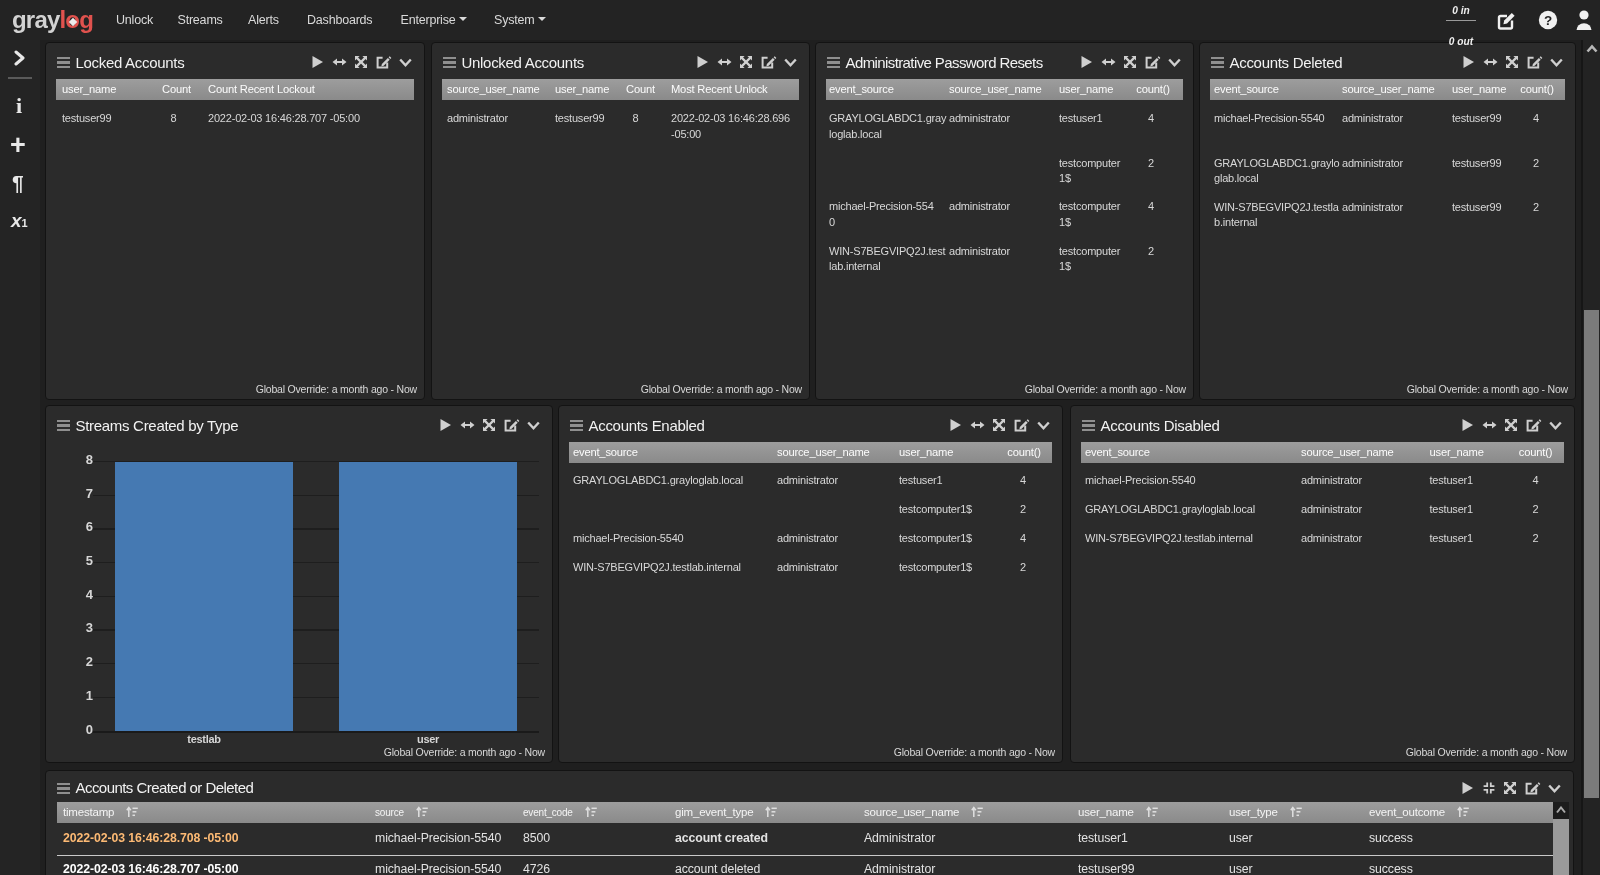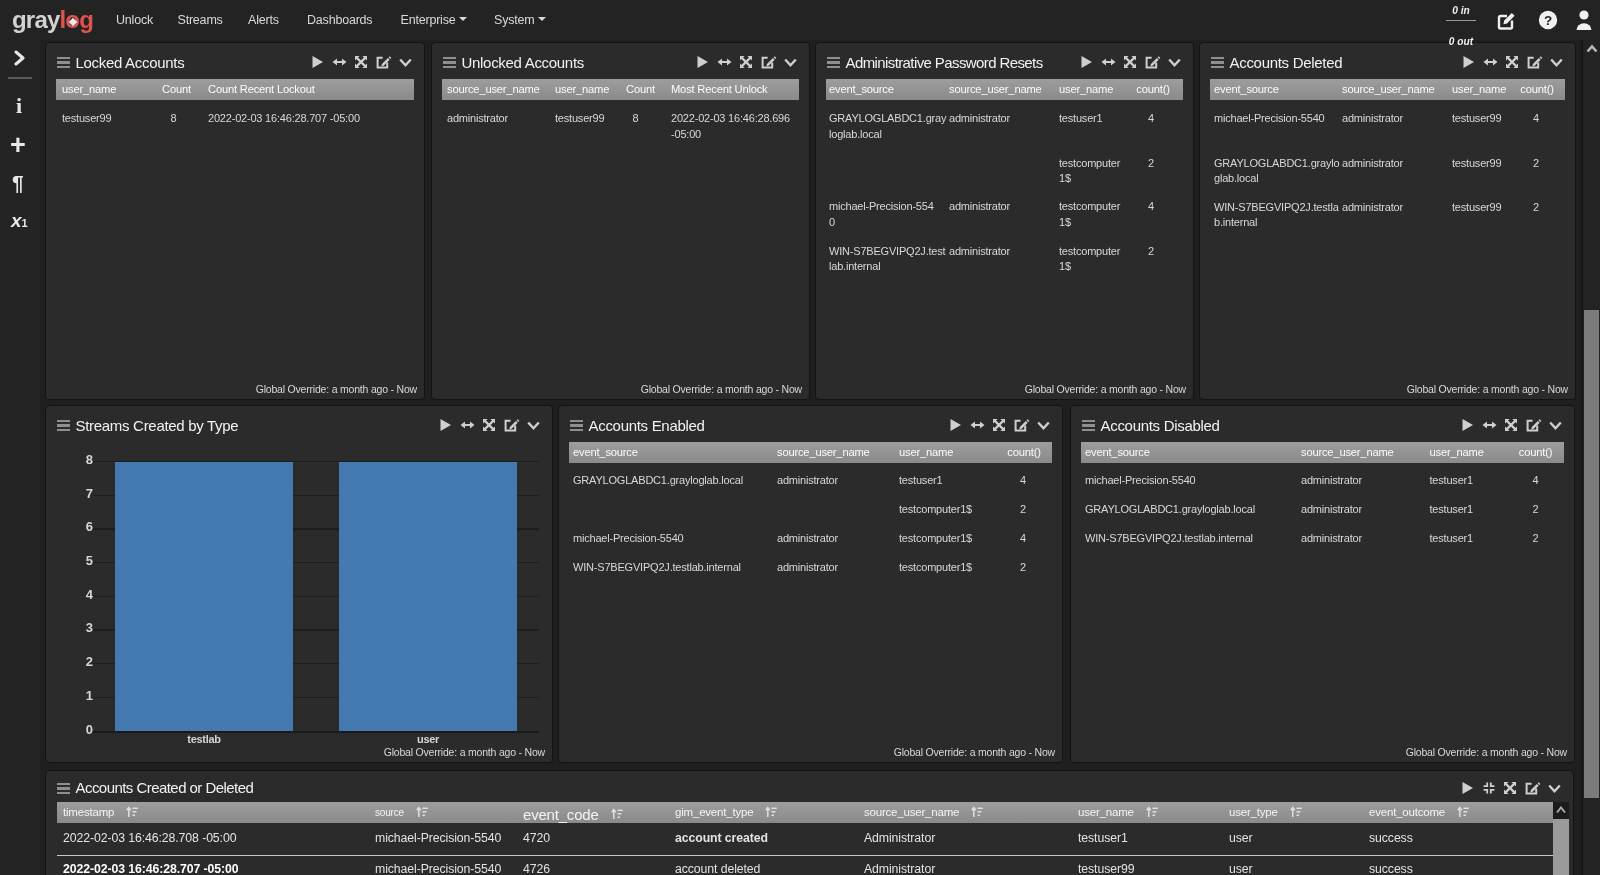--- a/index.html
+++ b/index.html
@@ -519,21 +519,21 @@
         </svg></div>
       <div style="position:absolute;left:318px;top:4px;font-size:10px;letter-spacing:-0.2px;color:#f4f4f4;display:flex;align-items:flex-end">source<svg width="12" height="12" viewBox="0 0 12 12" style="margin-left:12px">
           <g stroke="#e0e0e0" stroke-width="1.5">
             <path d="M2.8 11 V2.5"></path>
             <path d="M0.8 4.3 L2.8 1.5 L4.8 4.3" fill="none"></path>
             <path d="M6.5 2.3 H11.8"></path>
             <path d="M6.5 5.8 H10.4"></path>
             <path d="M6.5 9.3 H9"></path>
           </g>
         </svg></div>
-      <div style="position:absolute;left:466px;top:4px;font-size:15px;letter-spacing:-0.2px;color:#f4f4f4;display:flex;align-items:center">event_code<svg width="12" height="12" viewBox="0 0 12 12" style="margin-left:12px">
+      <div style="position:absolute;left:466px;top:4px;font-size:10px;letter-spacing:-0.2px;color:#f4f4f4;display:flex;align-items:flex-end">event_code<svg width="12" height="12" viewBox="0 0 12 12" style="margin-left:12px">
           <g stroke="#e0e0e0" stroke-width="1.5">
             <path d="M2.8 11 V2.5"></path>
             <path d="M0.8 4.3 L2.8 1.5 L4.8 4.3" fill="none"></path>
             <path d="M6.5 2.3 H11.8"></path>
             <path d="M6.5 5.8 H10.4"></path>
             <path d="M6.5 9.3 H9"></path>
           </g>
         </svg></div>
       <div style="position:absolute;left:618px;top:4px;font-size:11.5px;letter-spacing:-0.2px;color:#f4f4f4;display:flex;">gim_event_type<svg width="12" height="12" viewBox="0 0 12 12" style="margin-left:12px">
           <g stroke="#e0e0e0" stroke-width="1.5">
@@ -575,23 +575,23 @@
           <g stroke="#e0e0e0" stroke-width="1.5">
             <path d="M2.8 11 V2.5"></path>
             <path d="M0.8 4.3 L2.8 1.5 L4.8 4.3" fill="none"></path>
             <path d="M6.5 2.3 H11.8"></path>
             <path d="M6.5 5.8 H10.4"></path>
             <path d="M6.5 9.3 H9"></path>
           </g>
         </svg></div>
     </div>
   <div style="position:absolute;left:0;top:60px;width:1529px;height:16px">
-      <div style="position:absolute;left:17px;font-size:12.3px;letter-spacing:-0.1px;font-weight:normal;color:#e5e5e5;white-space:pre">2022-02-03 16:46:28.708 -05:00</div>
+      <div style="position:absolute;left:17px;font-size:12.3px;letter-spacing:-0.1px;font-weight:bold;color:#fdba74;white-space:pre">2022-02-03 16:46:28.708 -05:00</div>
       <div style="position:absolute;left:329px;font-size:12.3px;letter-spacing:-0.1px;font-weight:normal;color:#e2e2e2;white-space:pre">michael-Precision-5540</div>
-      <div style="position:absolute;left:477px;font-size:12.3px;letter-spacing:-0.1px;font-weight:normal;color:#e2e2e2;white-space:pre">4720</div>
+      <div style="position:absolute;left:477px;font-size:12.3px;letter-spacing:-0.1px;font-weight:normal;color:#e2e2e2;white-space:pre">8500</div>
       <div style="position:absolute;left:629px;font-size:12.3px;letter-spacing:-0.1px;font-weight:bold;color:#e2e2e2;white-space:pre">account created</div>
       <div style="position:absolute;left:818px;font-size:12.3px;letter-spacing:-0.1px;font-weight:normal;color:#e2e2e2;white-space:pre">Administrator</div>
       <div style="position:absolute;left:1032px;font-size:12.3px;letter-spacing:-0.1px;font-weight:normal;color:#e2e2e2;white-space:pre">testuser1</div>
       <div style="position:absolute;left:1183px;font-size:12.3px;letter-spacing:-0.1px;font-weight:normal;color:#e2e2e2;white-space:pre">user</div>
       <div style="position:absolute;left:1323px;font-size:12.3px;letter-spacing:-0.1px;font-weight:normal;color:#e2e2e2;white-space:pre">success</div>
     </div>
     <div style="position:absolute;left:0;top:90.5px;width:1529px;height:16px">
       <div style="position:absolute;left:17px;font-size:12.3px;letter-spacing:-0.1px;font-weight:bold;color:#ffffff;white-space:pre">2022-02-03 16:46:28.707 -05:00</div>
       <div style="position:absolute;left:329px;font-size:12.3px;letter-spacing:-0.1px;font-weight:normal;color:#e2e2e2;white-space:pre">michael-Precision-5540</div>
       <div style="position:absolute;left:477px;font-size:12.3px;letter-spacing:-0.1px;font-weight:normal;color:#e2e2e2;white-space:pre">4726</div>

